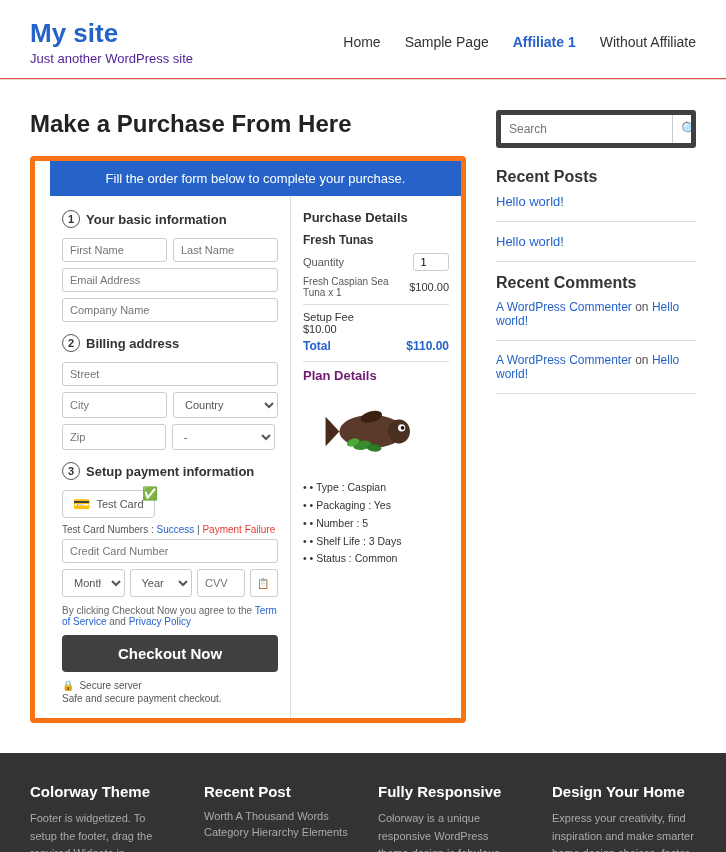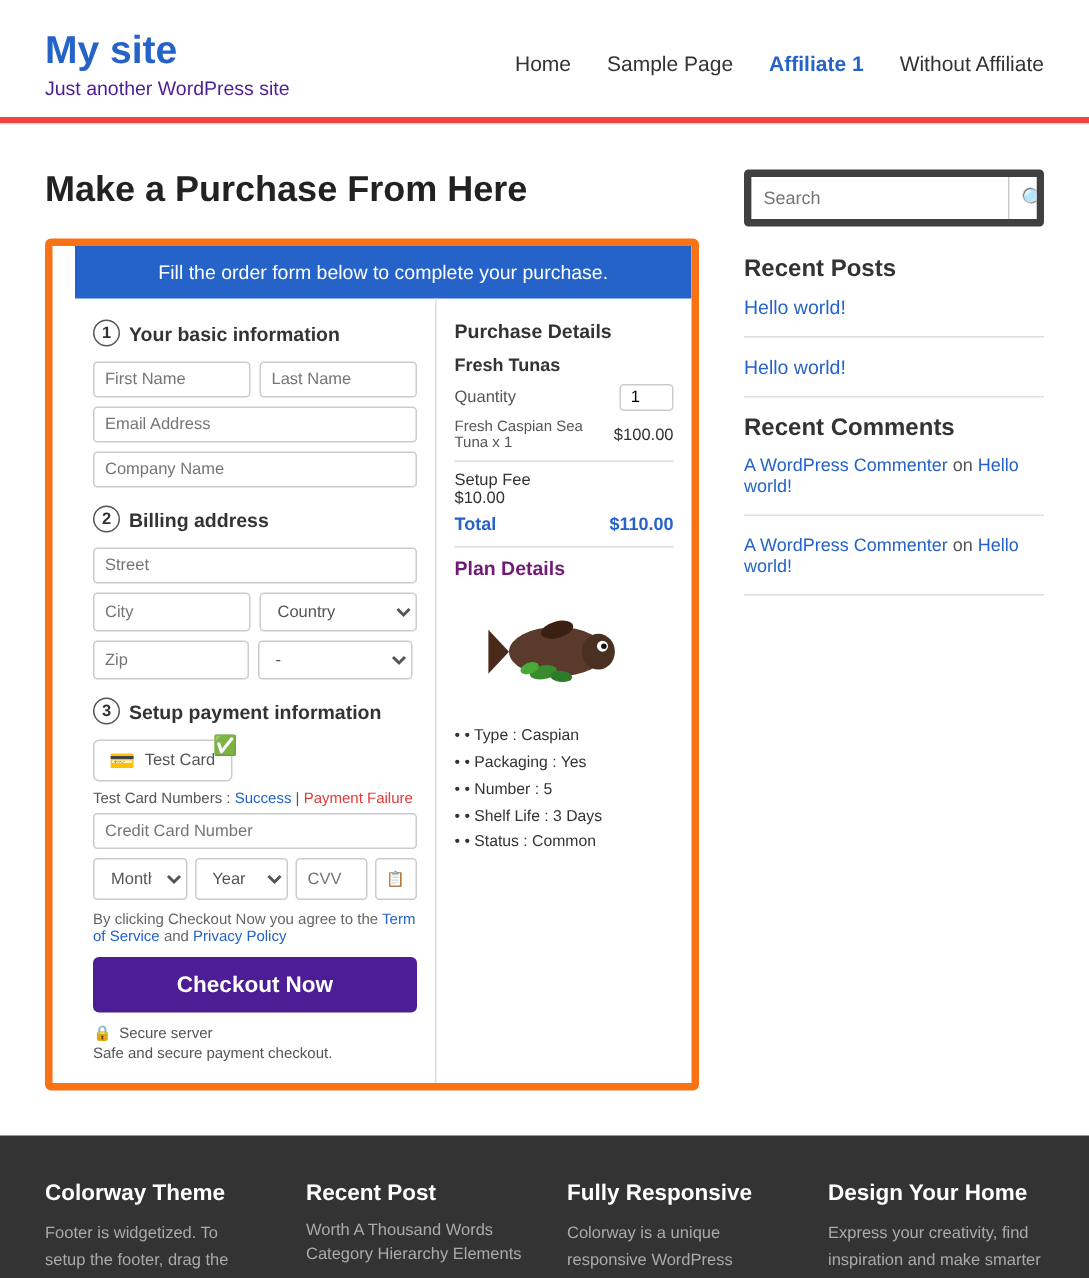--- a/index.html
+++ b/index.html
@@ -1,19 +1,19 @@
 <!DOCTYPE html>
 <html><head>
   <meta charset="utf-8">
   <style>
     * { box-sizing: border-box; margin: 0; padding: 0; }
     body { font-family: Arial, sans-serif; font-size: 14px; color: #333; background: #fff; }
 
     
-    .header { display: flex; align-items: center; justify-content: space-between; padding: 18px 30px 12px; border-bottom: 4px solid #ef4444; }
+    .header { display: flex; align-items: center; justify-content: space-between; padding: 18px 30px 12px; border-bottom: 1px solid #ef4444; }
     .site-title { }
     .site-title h1 { font-size: 26px; color: #2563c9; font-weight: bold; }
     .site-title p { font-size: 13px; color: #4c1d95; margin-top: 2px; }
     nav { display: flex; gap: 24px; align-items: center; }
     nav a { text-decoration: none; font-size: 14px; color: #333; }
     nav a.active { color: #2563c9; font-weight: bold; }
 
     
     .main-container { display: flex; gap: 30px; padding: 30px 30px 30px; max-width: 726px; }
     .content-area { flex: 1; min-width: 0; }
@@ -45,21 +45,21 @@
     .test-card-btn .check-icon { color: #4caf50; font-size: 13px; position: absolute; top: -5px; right: -5px; background: #fff; border-radius: 50%; }
     .card-icon { font-size: 14px; color: #2563c9; }
 
     .test-card-label { font-size: 10px; color: #555; margin: 6px 0 4px; }
     .test-card-label a { color: #2563c9; text-decoration: none; }
     .test-card-label a.red { color: #e53935; }
 
     .terms-text { font-size: 10px; color: #666; margin: 8px 0 8px; }
     .terms-text a { color: #2563c9; text-decoration: none; }
 
-    .checkout-btn { background: #4c1d95; color: #fff; border: none; border-radius: 4px; padding: 10px 22px; font-size: 15px; font-weight: bold; cursor: pointer; display: block; width: 100%; margin-bottom: 8px; }
+    .checkout-btn { background: #404040; color: #fff; border: none; border-radius: 4px; padding: 10px 22px; font-size: 15px; font-weight: bold; cursor: pointer; display: block; width: 100%; margin-bottom: 8px; }
 
     .secure-row { display: flex; align-items: center; gap: 5px; font-size: 10px; color: #555; margin-bottom: 2px; }
     .secure-text-small { font-size: 10px; color: #555; }
 
     
     .purchase-details-title { font-size: 13px; font-weight: bold; color: #333; margin-bottom: 8px; }
     .product-name { font-size: 12px; font-weight: bold; color: #333; margin-bottom: 6px; }
     .detail-row { display: flex; align-items: center; justify-content: space-between; margin-bottom: 5px; font-size: 11px; color: #555; }
     .detail-row .label { color: #555; }
     .detail-row .value { color: #333; }

